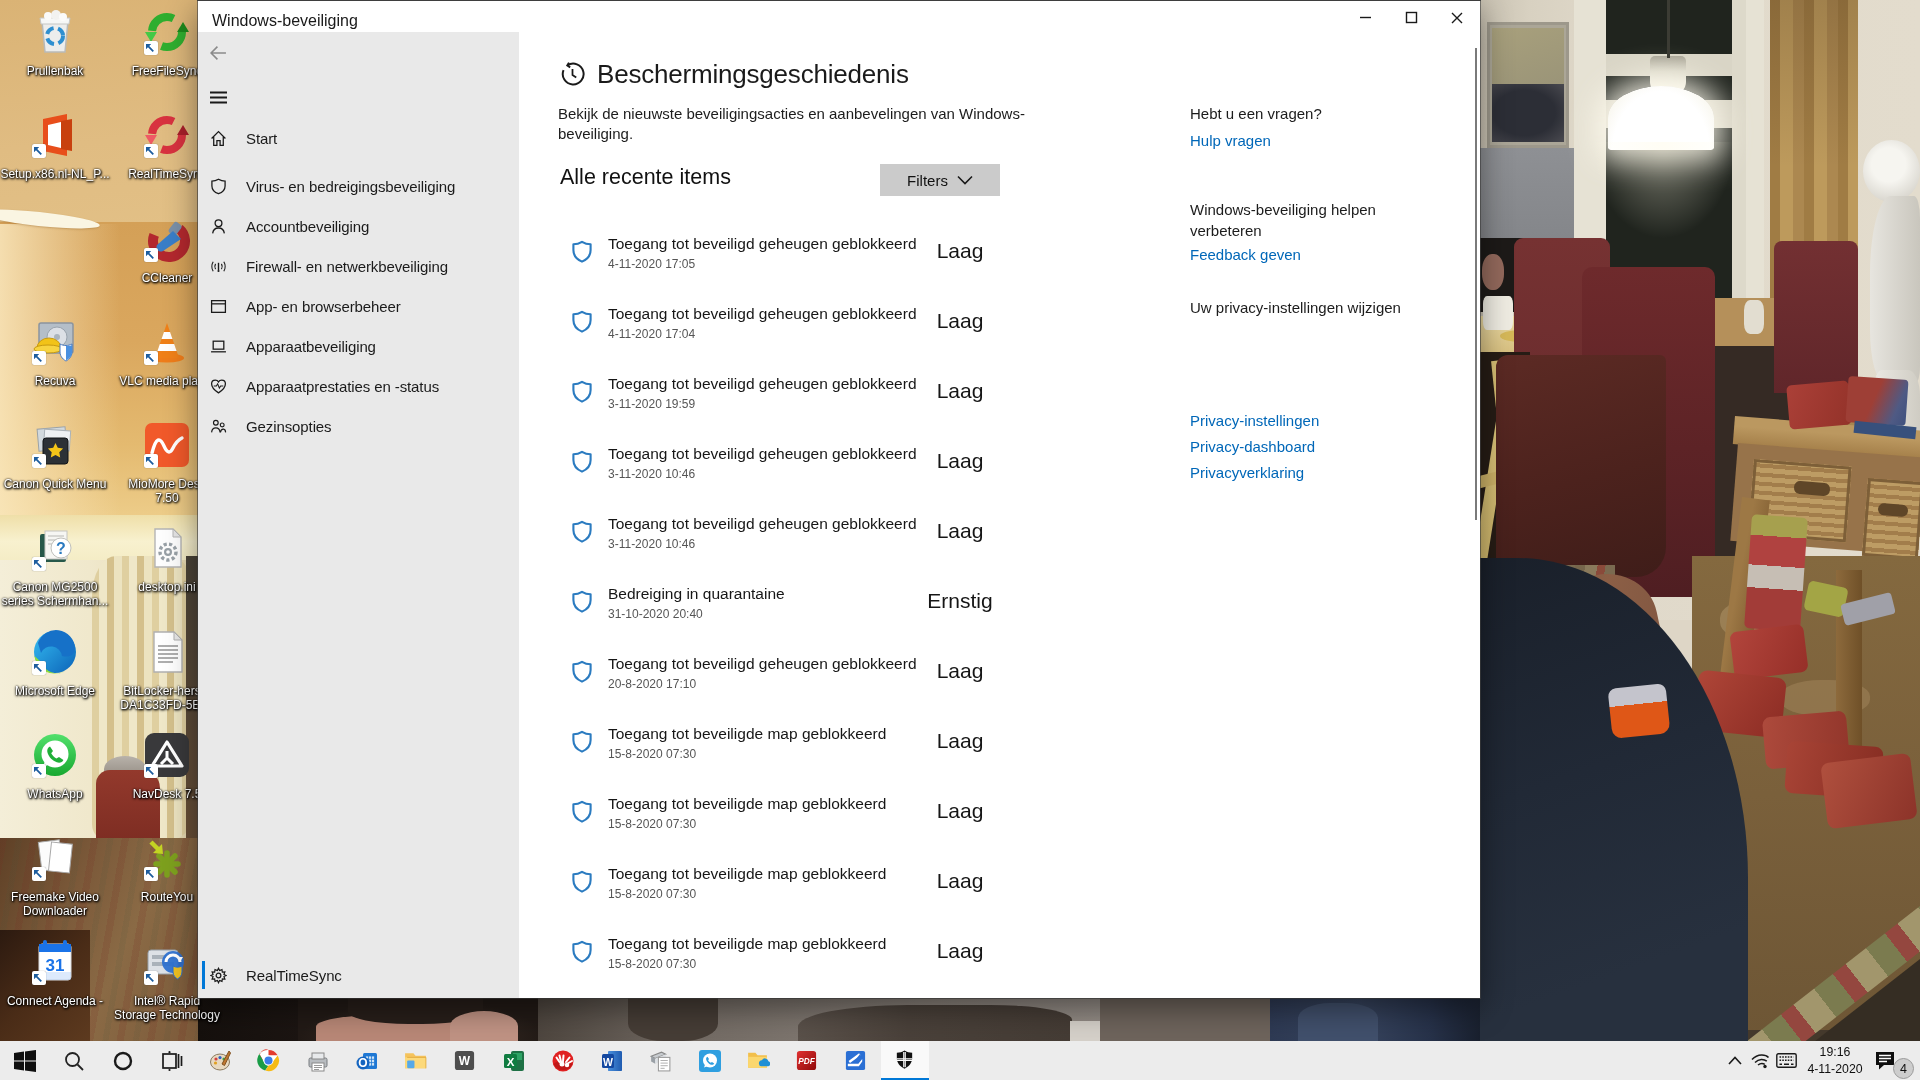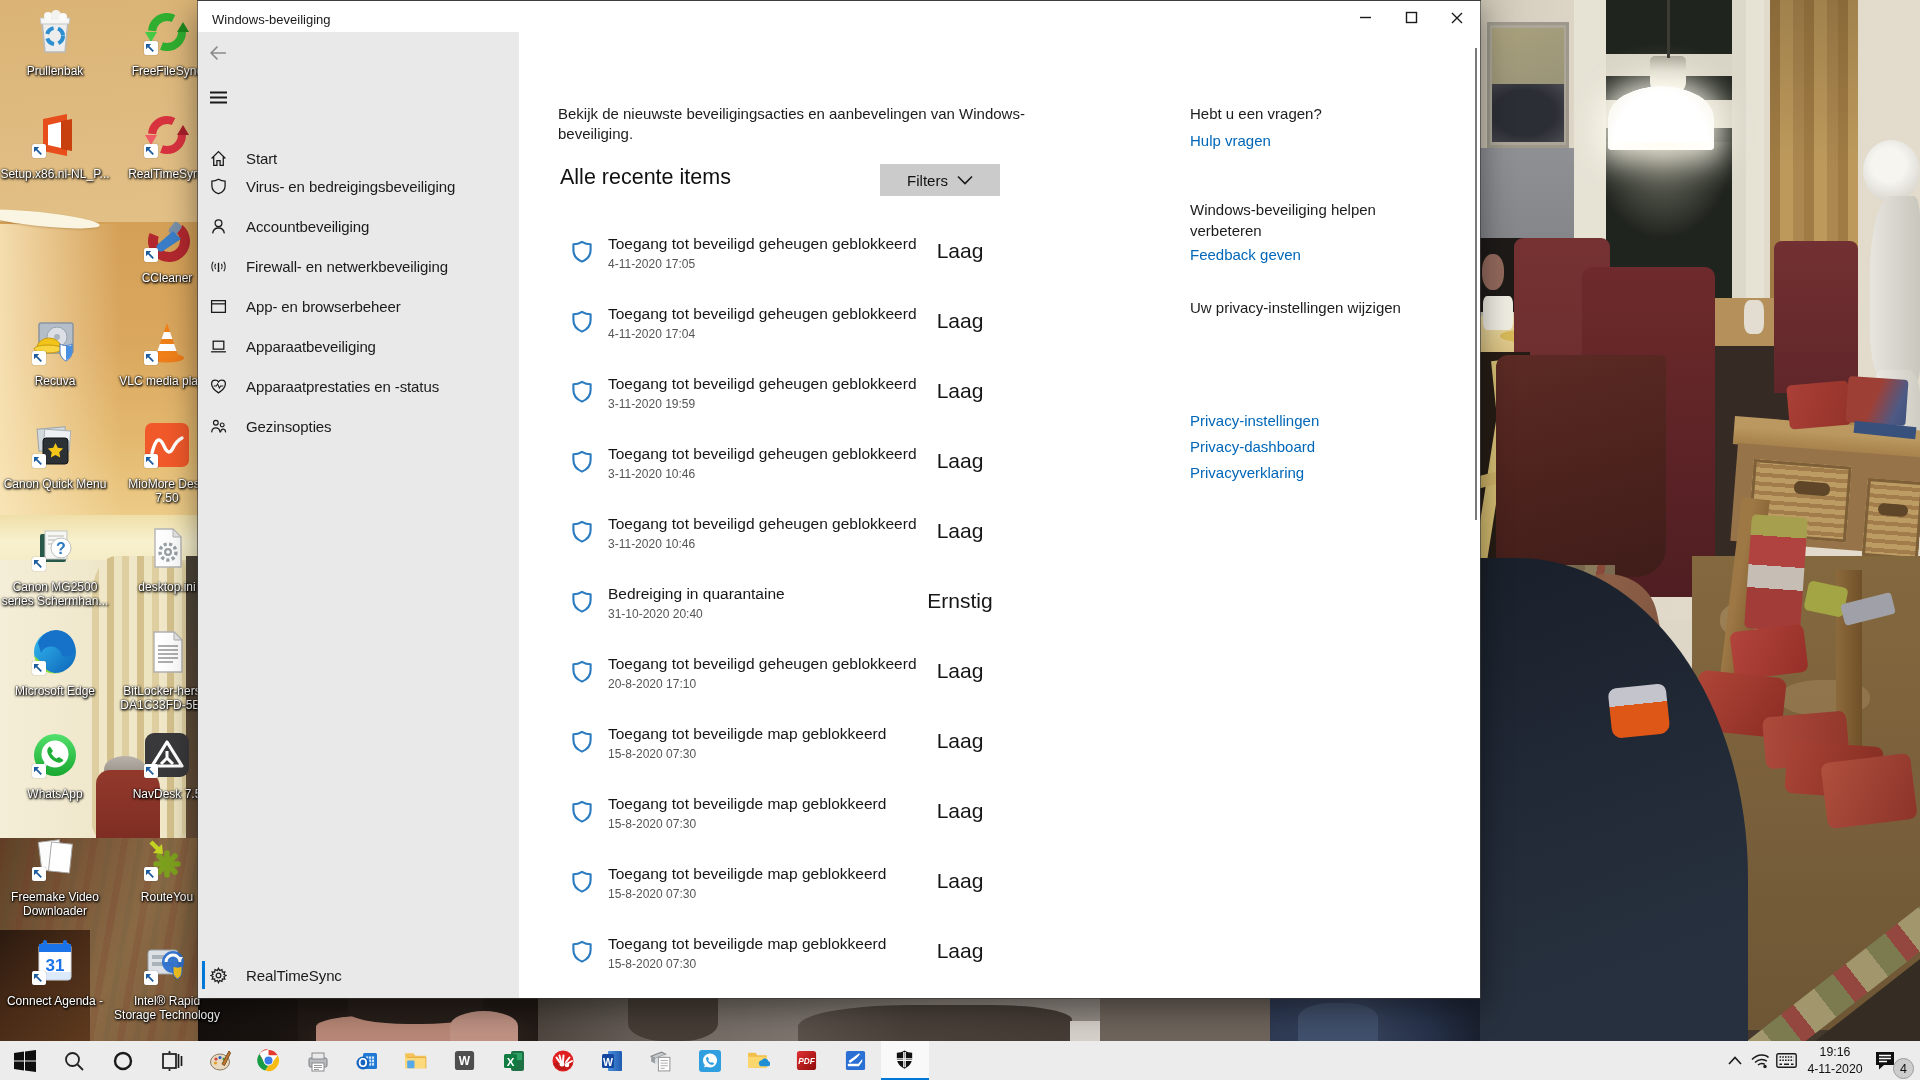--- a/index.html
+++ b/index.html
@@ -28,21 +28,21 @@
 .shortcut:before{content:"";position:absolute;left:3px;bottom:3px;width:9px;height:9px;z-index:2;background:#1d5d9e;clip-path:polygon(0 0,58% 0,36% 22%,88% 74%,74% 88%,22% 36%,0 58%)}
 
 #bgR{position:absolute;left:1480px;top:0;width:440px;height:1041px;overflow:hidden;background:#ded6c6}
 #bgR .e{position:absolute}
 
 #bgB{position:absolute;left:198px;top:997px;width:1282px;height:44px;overflow:hidden;background:#1c1613}
 #bgB .e{position:absolute}
 
 #win{position:absolute;left:198px;top:0;width:1282px;height:998px;background:#fff;box-shadow:0 10px 30px rgba(0,0,0,.45),0 0 0 1px rgba(80,80,80,.65);}
 #win .topline{position:absolute;left:-1px;top:0;width:1284px;height:1px;background:#3e3e3e}
-#title{position:absolute;left:14px;top:12px;font-size:13px;color:#191919}
+#title{position:absolute;left:14px;top:12px;font-size:16px;color:#191919}
 .wbtn{position:absolute;top:0;width:46px;height:32px}
 #sidebar{position:absolute;left:0;top:32px;width:321px;height:966px;background:#e9e9e9}
 .nav{position:absolute;left:12px;height:22px;display:flex;align-items:center}
 .nav svg{width:17px;height:17px;flex:0 0 17px}
 .nav .t{margin-left:19px;font-size:15px;letter-spacing:-.1px;color:#1b1b1b;white-space:nowrap}
 #selbar{position:absolute;left:4px;top:929px;width:3px;height:28px;background:#0078d7}
 
 #content{position:absolute;left:321px;top:32px;width:960px;height:966px;background:#fff}
 .h1row{position:absolute;left:41px;top:27px;display:flex;align-items:center}
 .h1row svg{width:25px;height:25px}
@@ -410,21 +410,21 @@
           <path d="M18 13 L28 23 M28 13 L18 23" stroke="#1a1a1a" stroke-width="1.4"></path>
         </svg></div>
  <div class="topline"></div>
  <div id="sidebar">
   <svg class="abs" style="left:12px;top:13px" width="17" height="16" viewBox="0 0 16 15">
           <path d="M15 7.5 H1.5 M7 1.5 L1 7.5 L7 13.5" stroke="#8a8a8a" stroke-width="1.5" fill="none"></path>
         </svg>
   <svg class="abs" style="left:12px;top:59px" width="17" height="13" viewBox="0 0 17 13">
           <path d="M0 1.5 H17 M0 6.5 H17 M0 11.5 H17" stroke="#1a1a1a" stroke-width="2"></path>
         </svg>
-  <div class="nav" style="top:115px">
+  <div class="nav" style="top:95px">
           <svg viewBox="0 0 16 16">
             <path d="M1.5 8 L8 1.5 L14.5 8 M3.5 6.5 V14.5 H6.5 V10 H9.5 V14.5 H12.5 V6.5" stroke="#1a1a1a" stroke-width="1.2" fill="none"></path>
           </svg>
           <span class="t">Start</span>
         </div>
   <div class="nav" style="top:143px">
           <svg viewBox="0 0 16 16">
             <path d="M8 1.2 C6 2.4 3.8 3 1.8 3 V7.5 C1.8 11 4.5 13.6 8 14.8 C11.5 13.6 14.2 11 14.2 7.5 V3 C12.2 3 10 2.4 8 1.2 Z" stroke="#1a1a1a" stroke-width="1.2" fill="none"></path>
           </svg>
           <span class="t">Virus- en bedreigingsbeveiliging</span>
@@ -478,20 +478,28 @@
   <div id="selbar"></div>
   <div class="nav" style="top:932px">
           <svg viewBox="0 0 16 16">
             <circle cx="8" cy="8" r="2.2" stroke="#1a1a1a" stroke-width="1.2" fill="none"></circle>
             <path d="M8 1.2 L9 3.4 L11.3 2.5 L11.6 4.9 L14 4.7 L13.1 7 L15.3 8 L13.1 9 L14 11.3 L11.6 11.1 L11.3 13.5 L9 12.6 L8 14.8 L7 12.6 L4.7 13.5 L4.4 11.1 L2 11.3 L2.9 9 L.7 8 L2.9 7 L2 4.7 L4.4 4.9 L4.7 2.5 L7 3.4 Z" stroke="#1a1a1a" stroke-width="1.1" fill="none"></path>
           </svg>
           <span class="t">RealTimeSync</span>
         </div>
  </div>
  <div id="content">
+  <div class="h1row">
+          <svg viewBox="0 0 24 24">
+            <path d="M7.2 3.2 A10 10 0 1 1 3.4 7.8" stroke="#1a1a1a" stroke-width="1.9" fill="none"></path>
+            <path d="M8.6 0.6 L7.0 3.4 L9.8 5.2" fill="none" stroke="#1a1a1a" stroke-width="1.9"></path>
+            <path d="M12 6.8 V12.4 L15.6 14.8" stroke="#1a1a1a" stroke-width="1.7" fill="none"></path>
+          </svg>
+          <span class="t">Beschermingsgeschiedenis</span>
+        </div>
   <div id="para">Bekijk de nieuwste beveiligingsacties en aanbevelingen van Windows-<br>beveiliging.</div>
   <div id="allerec">Alle recente items</div>
   <div id="filters">Filters <svg width="16" height="10" viewBox="0 0 16 10">
             <path d="M1 1.5 L8 8.5 L15 1.5" stroke="#1a1a1a" stroke-width="1.6" fill="none"></path>
           </svg></div>
  </div>
  <div id="sbthumb"></div>
 <style>.item{left:372px}.sev{left:702px}.rc{left:992px}</style>
 <div class="item" style="top:238px">
         <svg class="sh" width="24" height="24" viewBox="0 0 24 24">

